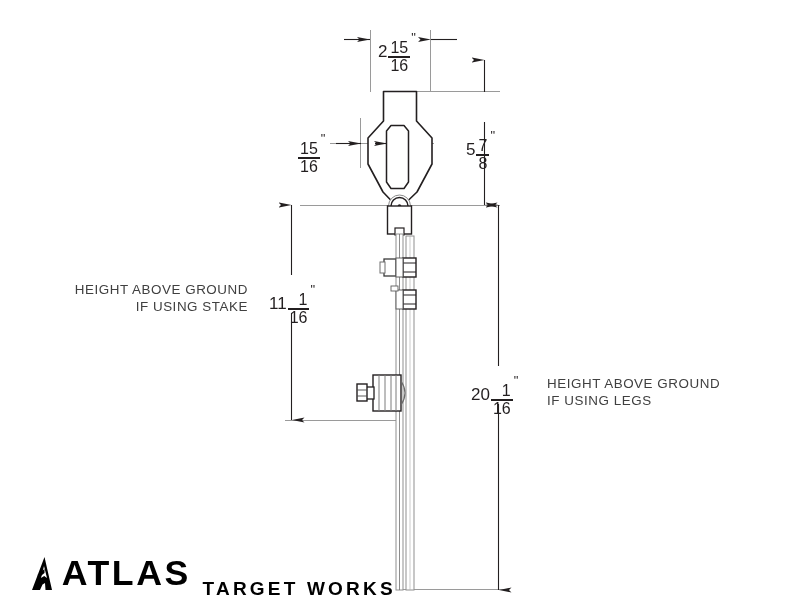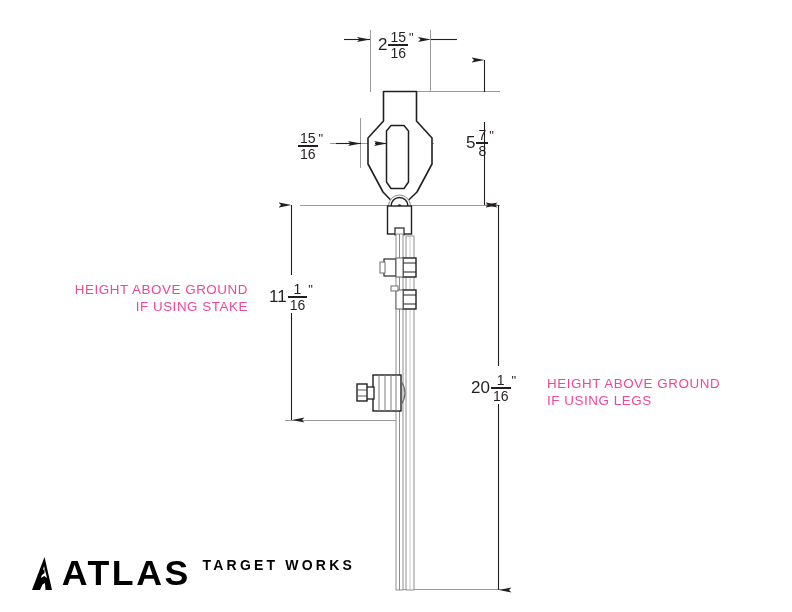--- a/index.html
+++ b/index.html
@@ -30,24 +30,24 @@
     align-items: center;
     line-height: 1;
   }
   .whole {
     font-size: 17px;
     letter-spacing: 0px;
   }
   .frac {
     display: inline-flex;
     flex-direction: column;
-    align-items: center;
-    font-size: 14px;
+    align-items: flex-end;
+    font-size: 16px;
     line-height: 1.02;
-    margin: 0 0px 0 1px;
+    margin: 10px 0px 0 1px;
   }
   .frac .num {
     padding: 0 2px 0px 2px;
   }
   .frac .bar {
     width: 100%;
     height: 1.3px;
     background: #231f20;
   }
   .frac .den {
@@ -58,21 +58,21 @@
     align-self: flex-start;
     margin-left: 1px;
     margin-top: 1px;
     letter-spacing: -1px;
   }
   .note {
     position: absolute;
     font-size: 13.4px;
     letter-spacing: 0.55px;
     line-height: 17px;
-    color: #ec4899;
+    color: #404040;
     white-space: pre-line;
   }
   .note-stake {
     text-align: right;
   }
   .note-legs {
     text-align: left;
   }
   #logo-block {
     position: absolute;
@@ -88,28 +88,29 @@
   #logo-atlas {
     font-size: 35px;
     font-weight: bold;
     letter-spacing: 2.5px;
     color: #000000;
     line-height: 34px;
     font-family: "Liberation Sans", sans-serif;
     transform: scaleX(1.02);
   }
   #logo-tagline {
-    font-size: 14px;
+    font-size: 19px;
     font-weight: bold;
     letter-spacing: 3.2px;
     color: #000000;
     margin-left: 13px;
     margin-bottom: 3px;
     line-height: 18px;
     font-family: "Liberation Sans", sans-serif;
+    margin-top: 24px;
   }
 </style>
 </head>
 <body>
 
 <svg id="drawing-canvas" viewBox="0 0 792 612">
   <defs>
     <marker id="arrowUp" markerWidth="9" markerHeight="13" refX="4.5" refY="0" orient="auto" markerUnits="userSpaceOnUse">
       <path d="M4.5,0 L7,13 L4.5,10.5 L2,13 Z" fill="#231f20"></path>
     </marker>

